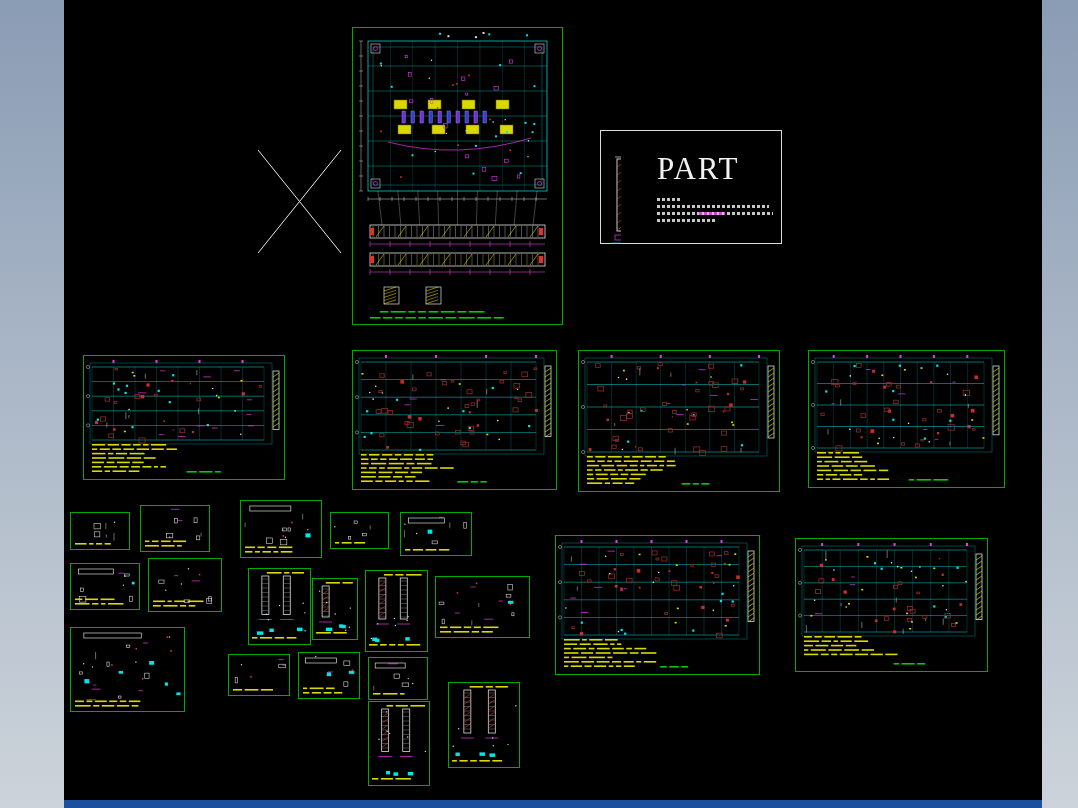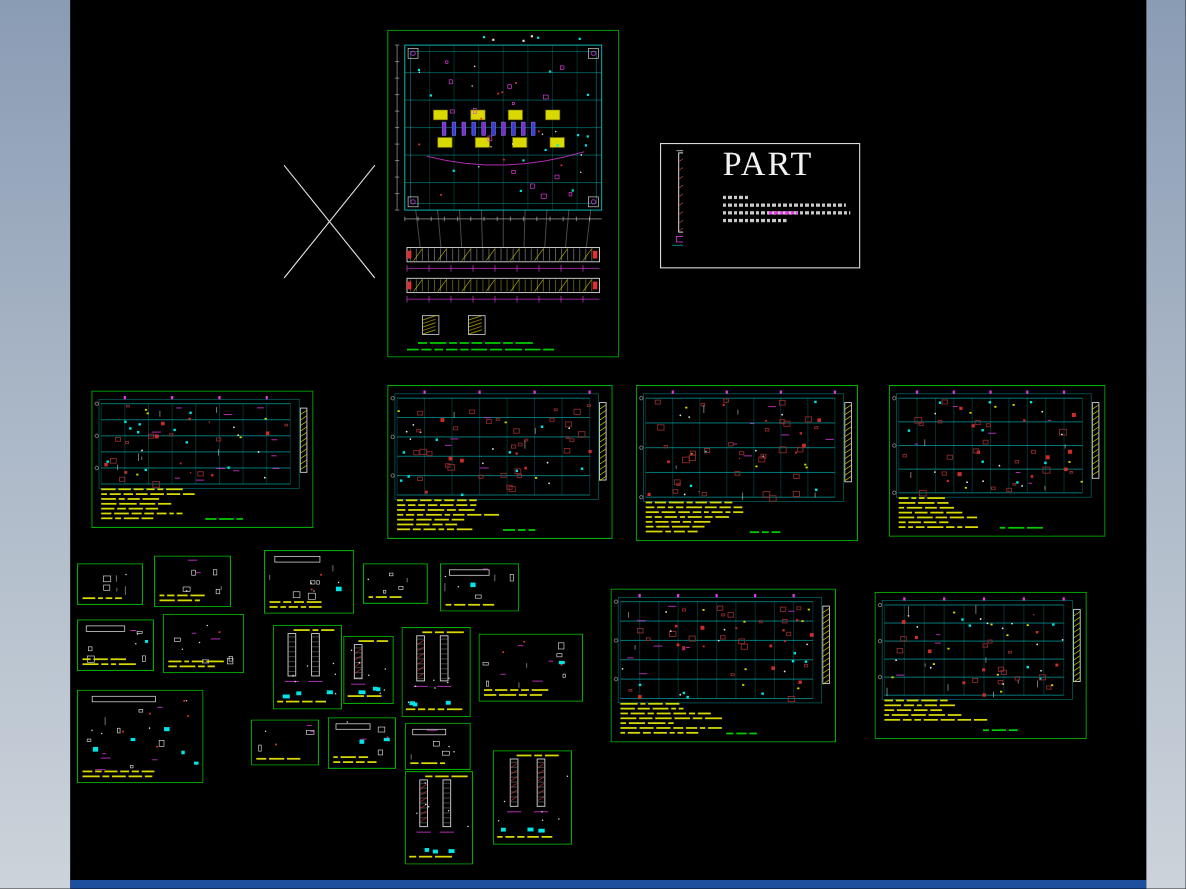--- a/index.html
+++ b/index.html
@@ -5,21 +5,21 @@
   html,body{margin:0;padding:0;}
   body{width:1078px;height:808px;background:#000;font-family:"Liberation Sans", sans-serif;overflow:hidden;}
   #page{position:relative;width:1078px;height:808px;background:#000;overflow:hidden;}
   .side{position:absolute;top:0;height:808px;}
   .side-left{left:0;width:64px;background:linear-gradient(180deg,#8a9cb4 0%,#a9b6c6 45%,#ccd3da 100%);}
   .side-right{right:0;width:36px;background:linear-gradient(180deg,#8a9cb4 0%,#a9b6c6 45%,#ccd3da 100%);}
   #cad-canvas{position:absolute;left:64px;top:0;width:978px;height:800px;background:#000;}
   #bottom-bar{position:absolute;left:64px;top:800px;width:978px;height:8px;background:#1d4f9f;}
   #panels{position:absolute;left:0;top:0;width:1078px;height:808px;}
   #xmark{position:absolute;}
-  #part{position:absolute;border:1px solid #dcdcdc;background:#000;display:flex;padding:2px 8px;box-sizing:border-box;gap:28px;}
+  #part{position:absolute;border:1px solid #dcdcdc;background:#000;display:flex;padding:22px 8px;box-sizing:border-box;gap:28px;}
   .part-right{margin-left:8px;display:flex;flex-direction:column;}
   .part-title{font-family:"Liberation Serif", serif;color:#f2f2f2;font-size:31px;line-height:32px;letter-spacing:2px;}
   .note-rows{margin-top:9px;}
   .nr{height:3px;margin:4px 0;background:repeating-linear-gradient(90deg,#c8c8c8 0 3px,transparent 3px 5px);}
   .nr1{width:24px;}
   .nr2{width:112px;}
   .nr3{width:116px;position:relative;}
   .nr3::after{content:"";position:absolute;left:42px;top:0;width:26px;height:3px;
     background:repeating-linear-gradient(90deg,#e53ae5 0 3px,transparent 3px 5px);}
   .nr4{width:58px;}

